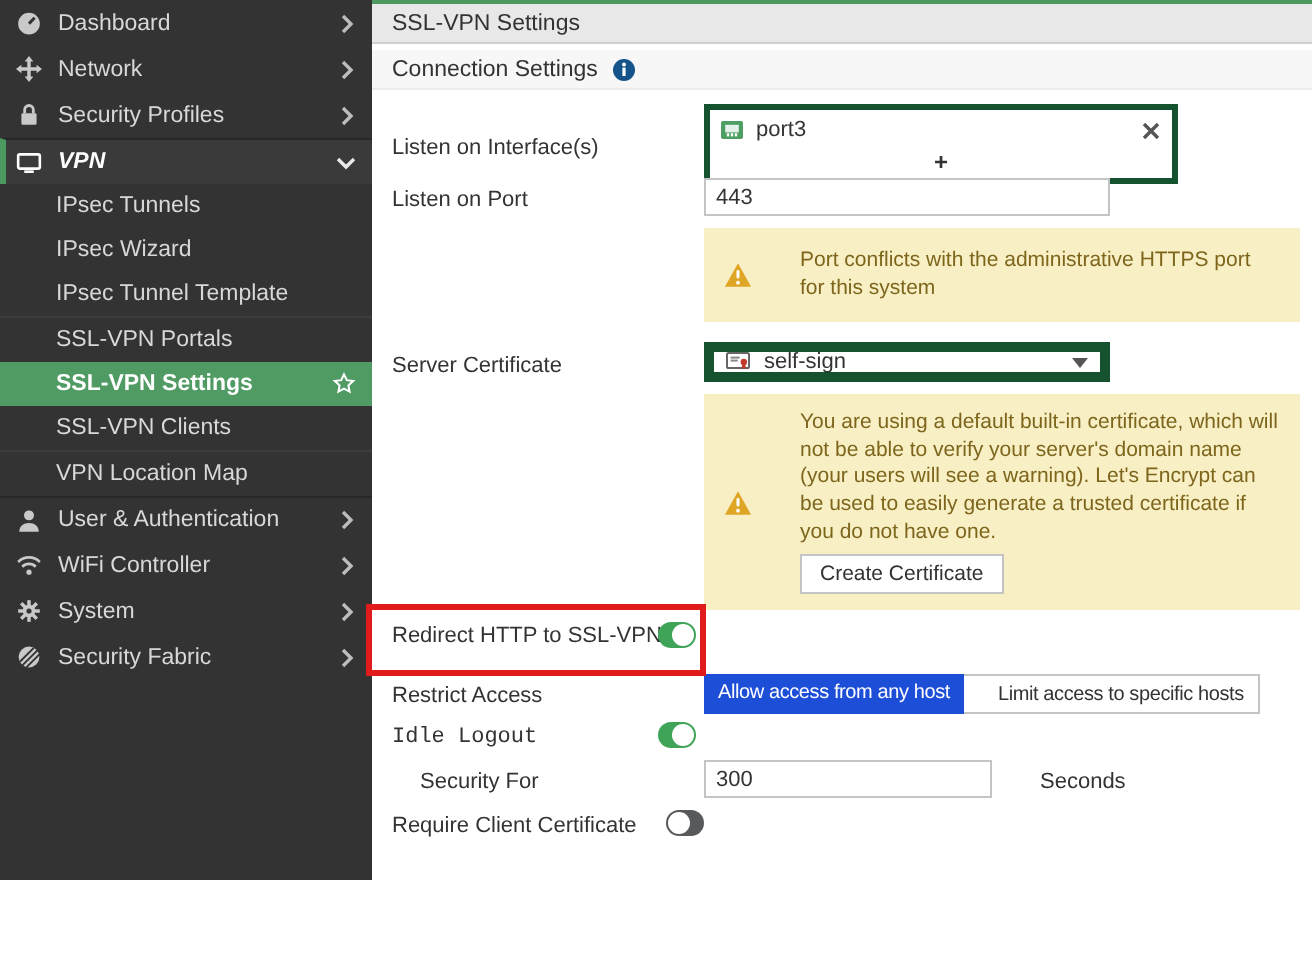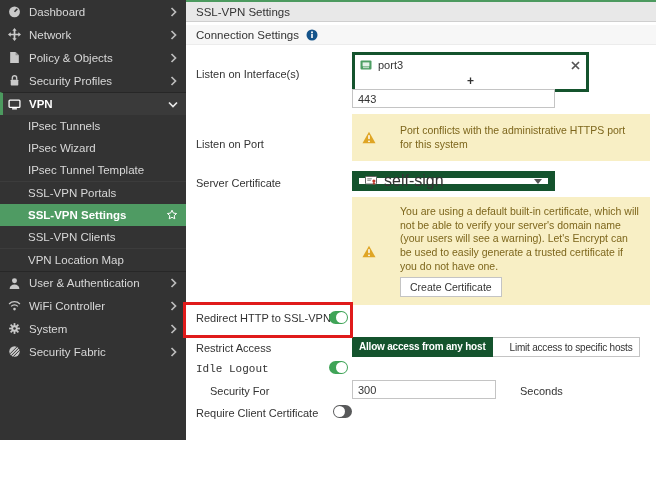--- a/index.html
+++ b/index.html
@@ -6,21 +6,21 @@
   html,body { width:656px; height:477px; background:#fff; font-family:"Liberation Sans","DejaVu Sans",sans-serif; }
   .screen { position:relative; width:656px; height:477px; overflow:hidden; background:#fff; }
 
   
   .sidebar { position:absolute; left:0; top:0; width:186px; height:440px; background:#333333; overflow:hidden; }
   .nav-item { display:flex; align-items:center; height:23px; padding-left:8px; cursor:pointer; color:#d8d8d8; font-size:11.5px; }
   .nav-item .nicon { width:14px; height:13px; margin-right:7px; flex:0 0 14px; display:flex; align-items:center; }
   .nav-item .nlabel { flex:1 1 auto; white-space:nowrap; overflow:hidden; }
   .nav-item .chev { margin-right:8px; flex:0 0 8px; display:flex; align-items:center; }
   .nav-item.expanded { background:#3a3a3a; border-left:3px solid #4c9a5f; padding-left:5px; border-top:1px solid #272727; }
-  .nav-item.expanded .nlabel { color:#fff; font-weight:bold; }
+  .nav-item.expanded .nlabel { color:#fff; font-weight:bold;font-style:italic; }
   .nav-item.sub { height:22px; padding-left:28px; }
   .nav-item.sub.selected { background:#4f9b63; color:#fff; font-weight:bold; }
   .nav-item.border-top { border-top:1px solid #272727; }
   .nav-div { height:1px; background:#232323; border-bottom:1px solid #3c3c3c; }
   .star { margin-right:8px; display:flex; align-items:center; }
 
   
   .content { position:absolute; left:186px; top:0; width:470px; height:477px; background:#fff; }
   .topline { position:absolute; left:0; top:0; width:470px; height:2px; background:#4c9a5f; }
   .page-header { position:absolute; left:0; top:2px; width:470px; height:20px; background:#e8e8e8; border-bottom:1px solid #cfcfcf; display:flex; align-items:center; padding-left:10px; font-size:11.5px; color:#333; }
@@ -28,31 +28,31 @@
 
   .flabel { position:absolute; left:10px; font-size:11px; color:#333; white-space:nowrap; }
 
   #lbl-interfaces { top:52px;margin-top:16px; }
   #box-interfaces { position:absolute; left:166px; top:52px; width:237px; border:3px solid #14532d; background:#fff; }
   .iface-entry { display:flex; align-items:center; height:20px; padding:0 5px; font-size:11px; color:#333; gap:6px; }
   .iface-entry .grow { flex:1; }
   .remove-x { width:11px; height:11px; display:flex; cursor:pointer; }
   .add-row { height:14px; text-align:center; font-size:12px; font-weight:bold; color:#333; line-height:12px; cursor:pointer; }
 
-  #lbl-port { top:94px;margin-top:44px; }
+  #lbl-port { top:94px; }
   .text-input { position:absolute; border:1px solid #c4c4c4; font-size:11px; color:#333; padding:0 5px; font-family:inherit; background:#fff; }
   #input-port { left:166px; top:89px; width:203px; height:19px; }
 
   .warnbox { position:absolute; background:#f8efc5; display:flex; gap:24px; padding:8px 10px; font-size:10.5px; line-height:1.3; color:#7d661c; }
   #warn-port { left:166px; top:114px; width:298px; height:47px; align-items:center; }
   #warn-cert { left:166px; top:197px; width:298px; min-height:100px; align-items:center; }
   .warn-icon { flex:0 0 14px; display:flex; }
 
   #lbl-cert { top:177px; }
-  .dropdown { position:absolute; left:166px; top:171px; width:203px; height:20px; border:7px solid #14532d; background:#fff; display:flex; align-items:center; gap:6px; padding:0 6px; font-size:16px; color:#333; cursor:pointer; }
+  .dropdown { position:absolute; left:166px; top:171px; width:203px; height:20px; border:5px solid #14532d; background:#fff; display:flex; align-items:center; gap:6px; padding:0 6px; font-size:11px; color:#333; cursor:pointer; }
   .dropdown .grow { flex:1; }
   .caret-down { width:0; height:0; border-left:4px solid transparent; border-right:4px solid transparent; border-top:5px solid #555; }
 
   .btn { display:inline-block; background:#fff; border:1px solid #c4c4c4; color:#333; font-size:10.5px; padding:3px 9px; cursor:pointer; font-family:inherit; }
   #btn-create-cert { margin-top:4px; }
 
   #hl-red { position:absolute; left:183px; top:302px; width:170px; height:36px; border:3px solid #e01b1b; pointer-events:none; z-index:5; }
 
   #lbl-redirect { top:312px; }
   #lbl-restrict { top:342px; }
@@ -65,21 +65,21 @@
   .toggle.on { background:#3fa457; }
   .toggle.on .knob { right:1px; }
   .toggle.off { background:#58595a; }
   .toggle.off .knob { left:1px; }
   #tg-redirect { left:143px; top:311px; }
   #tg-idle { left:143px; top:361px; }
   #tg-require { left:147px; top:405px; }
 
   .segmented { position:absolute; left:166px; top:337px; display:flex; }
   .seg-btn { height:20px; line-height:20px; font-size:10px; letter-spacing:-0.2px; padding:0 7px; white-space:nowrap; cursor:pointer; }
-  .seg-btn.active { background:#14532d; color:#fff;font-weight:bold; }
+  .seg-btn.active { background:#1d4ed8; color:#fff; }
   .seg-btn.inactive { background:#fff; color:#333; border:1px solid #c4c4c4; border-left:none;padding-left:17px; }
 
   #input-inactive { left:166px; top:380px; width:144px; height:19px; }
   #suffix-seconds { position:absolute; left:334px; top:385px; font-size:11px; color:#333; }
 </style>
 </head>
 <body>
 
 <div class="screen">
 
@@ -107,34 +107,20 @@
           </svg>
       </span>
       <span class="nlabel">Network</span>
       <span class="chev">
         <svg width="7" height="10" viewBox="0 0 7 10">
             <path d="M1.5 1l4 4-4 4" fill="none" stroke="#bdbdbd" stroke-width="1.7"></path>
           </svg>
       </span>
     </div>
 
-    <div class="nav-item">
-      <span class="nicon">
-        <svg width="13" height="13" viewBox="0 0 12 12">
-            <path fill="#c9c9c9" d="M2 1h5l3 3v7H2z"></path>
-            <path fill="#8f8f8f" d="M7 1l3 3H7z"></path>
-          </svg>
-      </span>
-      <span class="nlabel">Policy &amp; Objects</span>
-      <span class="chev">
-        <svg width="7" height="10" viewBox="0 0 7 10">
-            <path d="M1.5 1l4 4-4 4" fill="none" stroke="#bdbdbd" stroke-width="1.7"></path>
-          </svg>
-      </span>
-    </div>
 
     <div class="nav-item">
       <span class="nicon">
         <svg width="13" height="13" viewBox="0 0 12 12">
             <rect x="2.5" y="5.2" width="7" height="5.3" rx="0.6" fill="#c9c9c9"></rect>
             <path d="M4 5.2V3.6a2 2 0 014 0v1.6" fill="none" stroke="#c9c9c9" stroke-width="1.3"></path>
           </svg>
       </span>
       <span class="nlabel">Security Profiles</span>
       <span class="chev">

